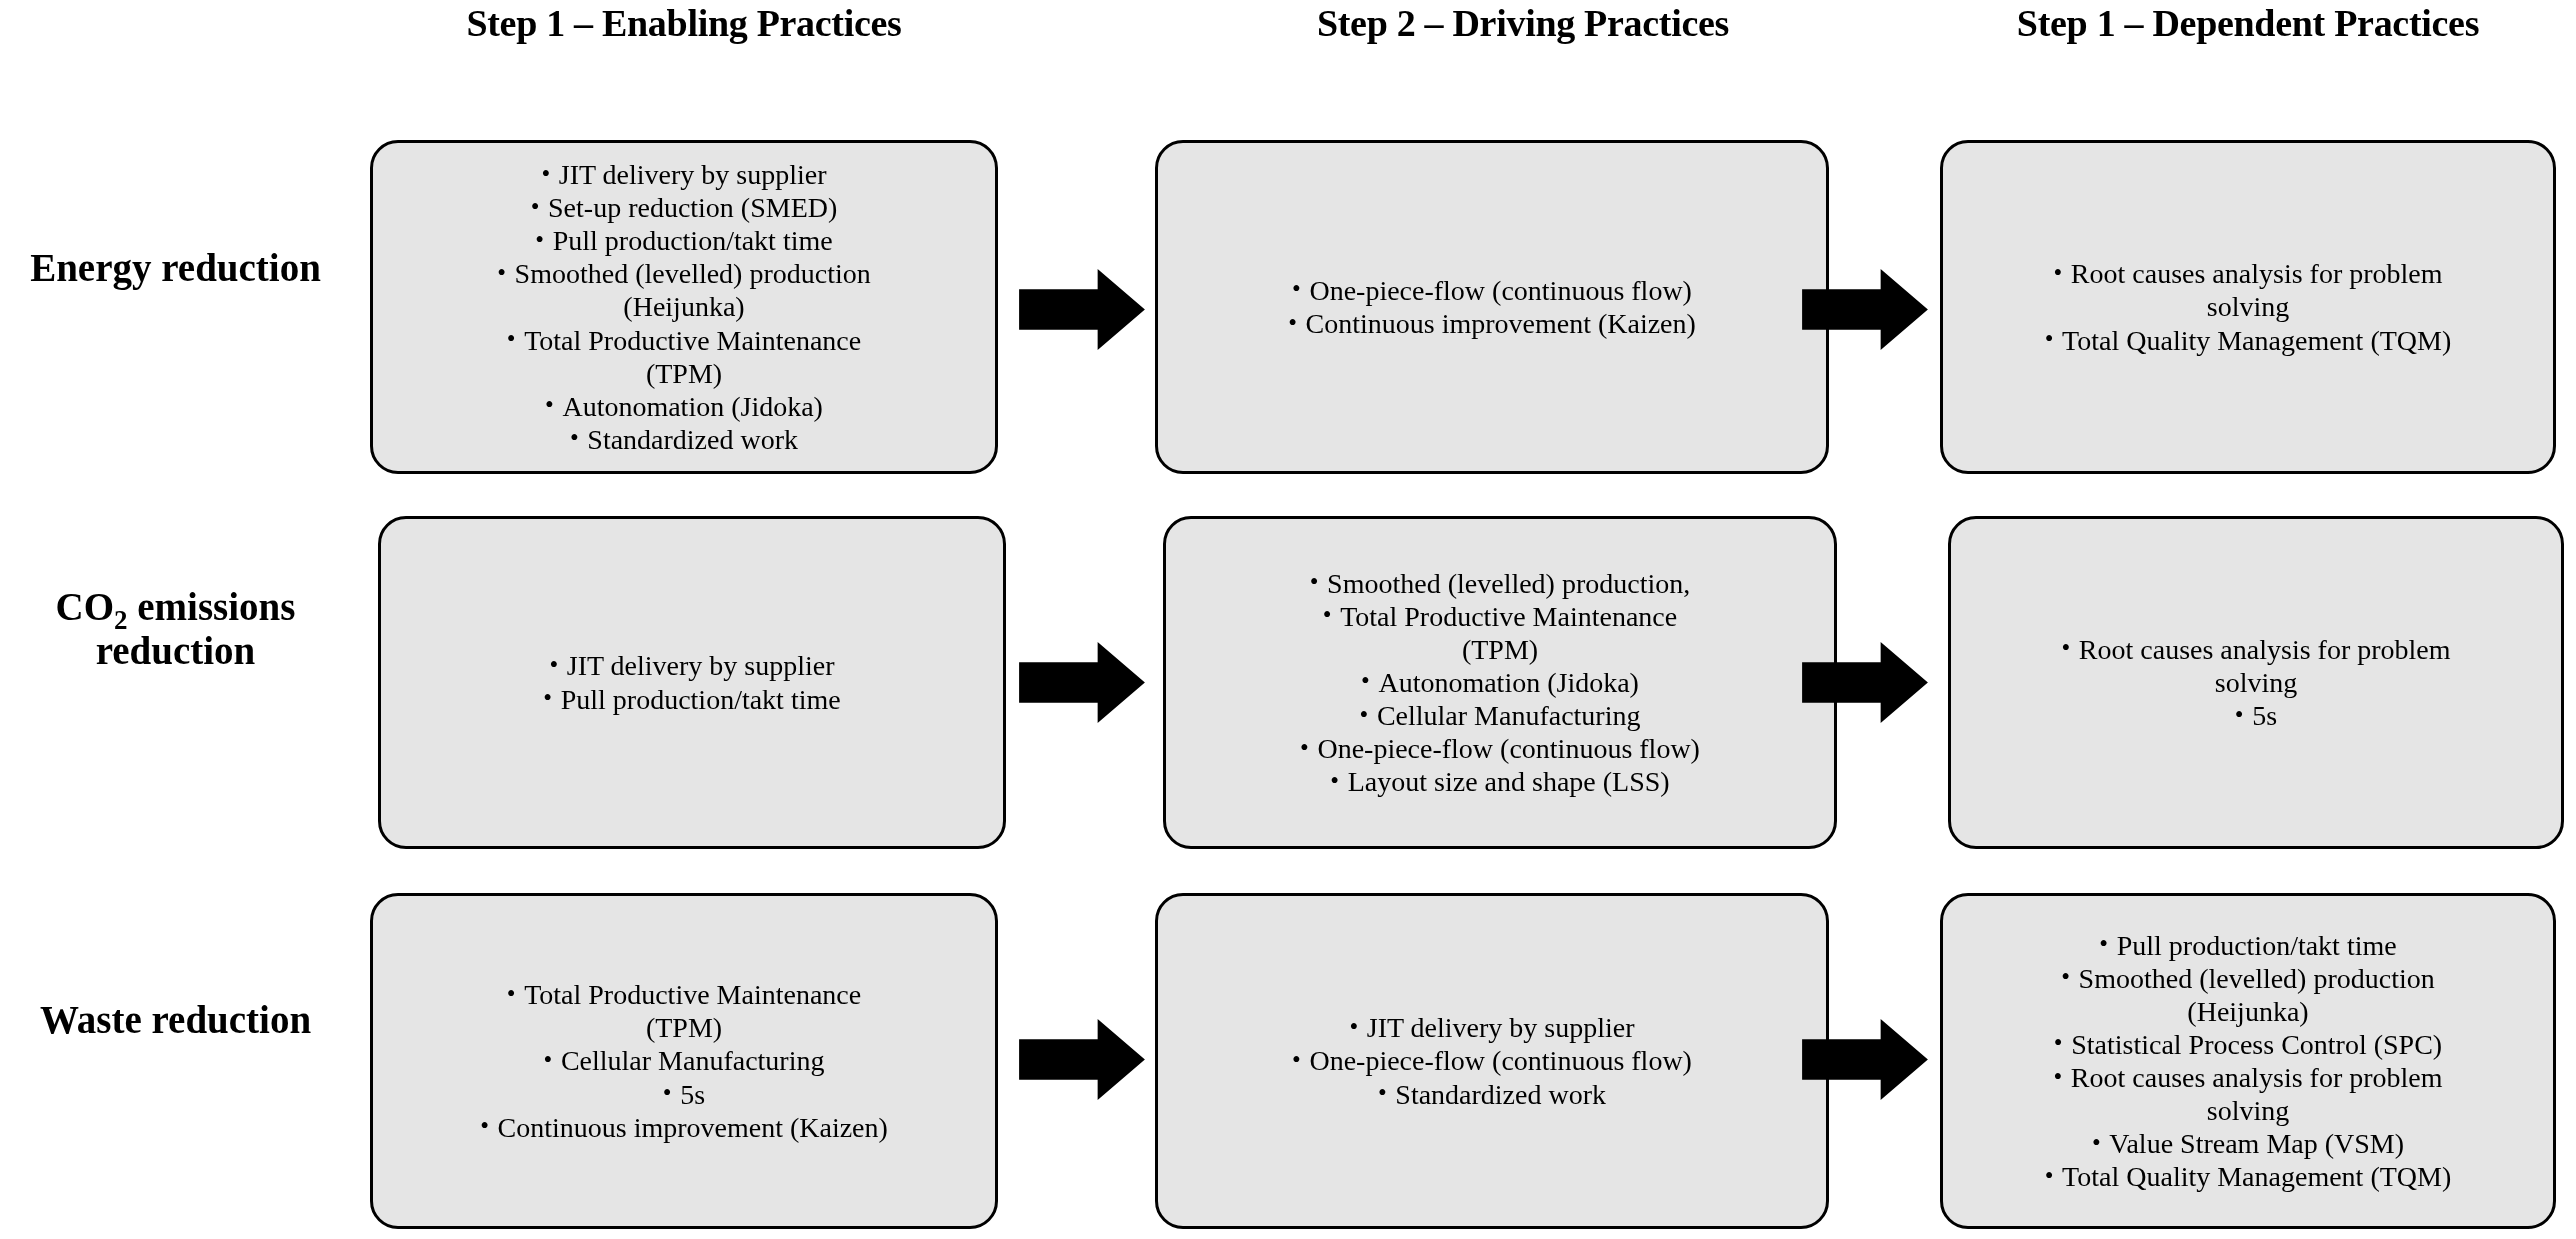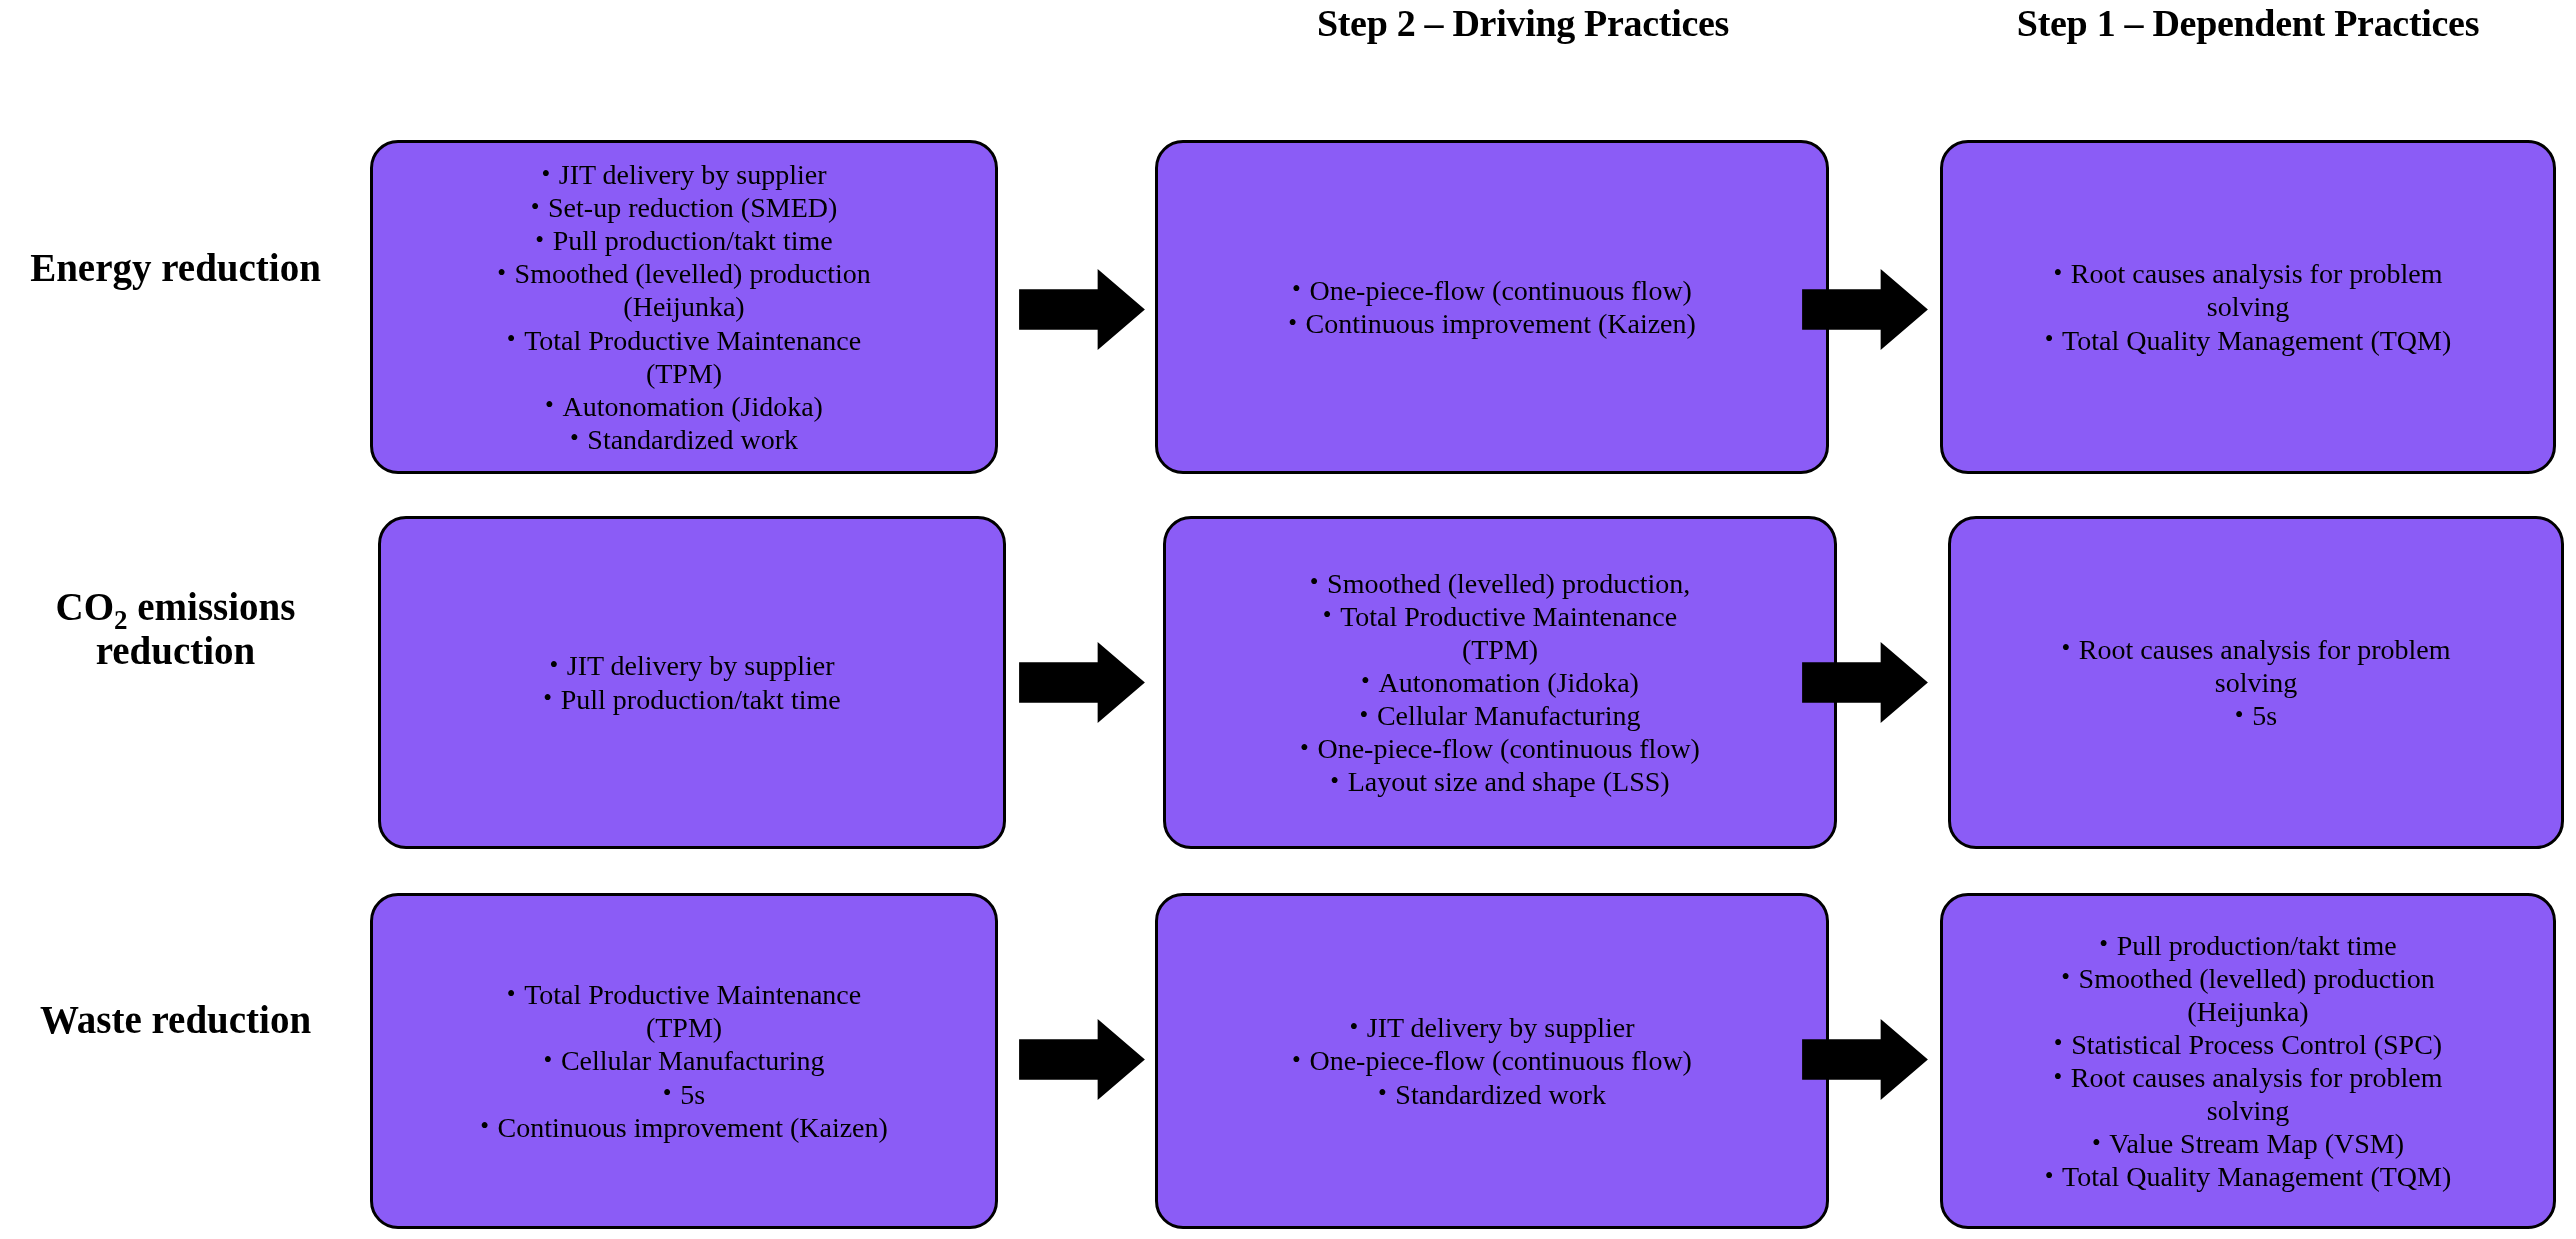--- a/index.html
+++ b/index.html
@@ -48,21 +48,21 @@
   .row-label.r1{top:246px;}
   .row-label.r2{top:585px;}
   .row-label.r3{top:998px;}
   .row-label sub{font-size:27px;vertical-align:baseline;position:relative;top:8.6px;}
 
   
   .box{
     position:absolute;
     border:3.7px solid #000000;
     border-radius:28px;
-    background:#8b5cf6;
+    background:#e5e5e5;
     box-sizing:border-box;
     display:flex;
     align-items:center;
     justify-content:center;
     overflow:visible;
   }
   .box .bullets{
     width:100%;
     margin:0;padding:0;
     list-style:none;
@@ -105,20 +105,22 @@
   .arrow.y1{top:269px;}
   .arrow.y2{top:642px;}
   .arrow.y3{top:1019px;}
 </style>
 </head>
 <body>
 
 <div class="diagram">
 
   <div class="headers">
+    <div class="col-header c1">Step 1 – Enabling
+Practices</div>
     <div class="col-header c2">Step 2 – Driving
 Practices</div>
     <div class="col-header c3">Step 1 – Dependent
 Practices</div>
   </div>
 
   <div class="row-label r1">Energy
 reduction</div>
 
   <div class="row-label r2"><span>CO</span><sub>2</sub><span>

